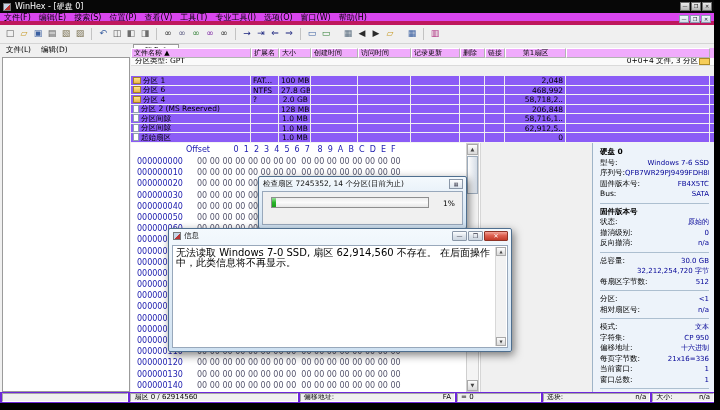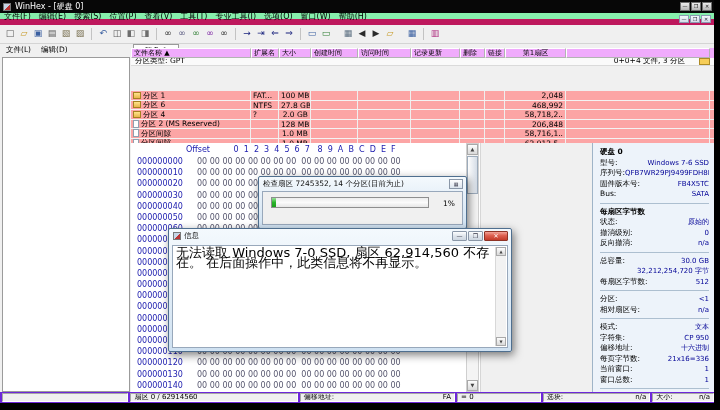--- a/index.html
+++ b/index.html
@@ -11,22 +11,22 @@
   .titlebar { position:absolute; left:0; top:0; right:0; height:13px; background:#070707; color:#fff;
               display:flex; align-items:center; font-size:8px; padding:0 2px; }
   .appicon { width:8px; height:8px; margin:0 4px 0 1px; border:1px solid #777;
              background:linear-gradient(135deg,#c5d4e4 55%,#b33 55%); }
   .title-text { white-space:nowrap; }
   .win-controls { position:absolute; right:2px; top:2px; display:flex; }
   .wbtn { width:10px; height:9px; margin-left:1px; background:linear-gradient(#ececec,#b5b5b5);
           border:1px solid #6e6e6e; color:#111; font-size:5px; line-height:7px; text-align:center; }
 
   
-  .menubar { position:absolute; left:0; top:13px; right:0; height:12px; background:#86efac;
-             display:flex; align-items:center; font-size:8px; border-bottom:6px solid #be185d; }
+  .menubar { position:absolute; left:0; top:13px; right:0; height:12px; background:#d946ef;
+             display:flex; align-items:center; font-size:8px; border-bottom:4px solid #be185d; }
   .mi { padding:0 4px; white-space:nowrap; }
   .mdi-controls { position:absolute; right:3px; top:2px; display:flex; }
   .mbtn { width:10px; height:8px; margin-left:1px; background:linear-gradient(#f4f8fc,#d4dde8);
           border:1px solid #8a9cb2; color:#223; font-size:5px; line-height:6px; text-align:center; }
 
   
   .toolbar { position:absolute; left:0; top:25px; right:0; height:19px; background:#f0f0f0;
              border-bottom:1px solid #d4d4d4; display:flex; align-items:center; padding-left:3px; }
   .ticon { width:14px; height:14px; font-size:9px; line-height:13px; text-align:center; }
   .tsep { width:1px; height:12px; background:#c3c3c3; margin:0 4px; }
@@ -38,26 +38,26 @@
   .lp-box { position:absolute; left:2px; top:57px; width:128px; height:335px; background:#fff;
             border:1px solid #9b9b9b; }
 
   
   .tabrow { position:absolute; left:131px; top:44px; right:0; height:12px; background:#f0f0f0;
             border-bottom:1px solid #c9c9c9; }
   .tab { position:absolute; left:2px; top:0; width:46px; height:12px; background:#fdfdfd;
          border:1px solid #9a9a9a; border-bottom:none; font-size:7.5px; text-align:center; line-height:11px; }
   .ptype { position:absolute; left:131px; top:56px; right:0; height:10px; background:#fafafa;
            border-bottom:1px solid #dadada; font-size:7.5px; line-height:10px; padding-left:4px; }
-  .summary { position:absolute; right:4px; top:0; display:flex; align-items:center; gap:14px; line-height:10px; }
+  .summary { position:absolute; right:4px; top:0; display:flex; align-items:center; gap:1px; line-height:10px; }
   .folder-ico { width:11px; height:7px; background:#f6cd57; border:1px solid #ad8a25; }
   .thead { position:absolute; left:131px; top:48px; right:0; height:10px; display:flex; background:#f0abfc; }
   .th { font-size:7px; line-height:9px; padding:0 2px; overflow:hidden; white-space:nowrap;
         border-top:1px solid #fff; border-left:1px solid #fff; border-right:1px solid #b3b3b3; border-bottom:1px solid #b3b3b3; }
-  .tbody { position:absolute; left:131px; top:91px; right:0; height:67px; background:#fca5a5; }
+  .tbody { position:absolute; left:131px; top:76px; right:0; height:67px; background:#8b5cf6; }
   .tr { height:9.5px; display:flex; font-size:7.5px; line-height:9px; border-bottom:1px solid #f3f3f3; }
   .td { overflow:hidden; white-space:nowrap; border-right:1px solid #efefef; padding:0 2px; }
   .td.r { text-align:right; }
   .td.name { display:flex; align-items:center; gap:2px; }
   .picon.ip { display:inline-block; width:8px; height:7px; background:linear-gradient(#ffe48a,#e9b64b);
               border:1px solid #a58120; flex:none; }
   .picon.if { display:inline-block; width:6px; height:8px; background:#fff; border:1px solid #8fa0b0; flex:none; }
 
   
   .hexpane { position:absolute; left:131px; top:143px; width:349px; height:249px; background:#fff;
@@ -105,21 +105,21 @@
   .pfill { height:100%; background:linear-gradient(#96e296,#2ab42a 50%,#1d9e1d); }
   .ppct { position:absolute; right:7px; top:7px; font-size:7.5px; }
   .peta { position:absolute; left:0; right:0; top:21px; text-align:center; font-size:7.5px; }
 
   .info-dlg { left:168px; top:228px; width:344px; height:124px; z-index:20; }
   .info-dlg .dlg-inner { top:16px; background:#fff; }
   .id-btns { position:absolute; right:3px; top:2px; display:flex; gap:1px; }
   .idb { height:10px; border-radius:1px; font-size:6px; line-height:8px; text-align:center; }
   .idb.mn,.idb.mx { width:15px; background:linear-gradient(#fcfdfe,#dfe5ec 50%,#cdd6e0); border:1px solid #8a97a8; color:#334; }
   .idb.cl { width:24px; background:linear-gradient(#f2a398,#dd5f4f 45%,#c23b2a); border:1px solid #8f3326; color:#fff; }
-  .id-msg { position:absolute; left:3px; top:2px; right:15px; font-size:13px; line-height:10px; }
+  .id-msg { position:absolute; left:3px; top:2px; right:15px; font-size:10px; line-height:10px; }
   .id-scroll { position:absolute; right:1px; top:1px; bottom:1px; width:11px; background:#f2f2f2; border-left:1px solid #d8d8d8; }
   .id-sarr { position:absolute; right:0; width:10px; height:9px; background:linear-gradient(#fdfdfd,#d9d9d9);
              border:1px solid #a9a9a9; font-size:4px; line-height:7px; text-align:center; color:#444; }
 </style>
 </head>
 <body>
 
 <div class="window">
 
   <div class="titlebar">
@@ -375,21 +375,21 @@
           <span class="ipl">固件版本号:</span>
           <span class="ipv">FB4X5TC</span>
         </div>
         <div class="ipr">
           <span class="ipl">Bus:</span>
           <span class="ipv">SATA</span>
         </div>
       </div>
       <div class="ipdiv"></div>
       <div class="ipsec">
-        <div class="iph">每扇区字节数</div>
+        <div class="iph">固件版本号</div>
         <div class="ipr">
           <span class="ipl">状态:</span>
           <span class="ipv">原始的</span>
         </div>
         <div class="ipr">
           <span class="ipl">撤消级别:</span>
           <span class="ipv">0</span>
         </div>
         <div class="ipr">
           <span class="ipl">反向撤消:</span>

